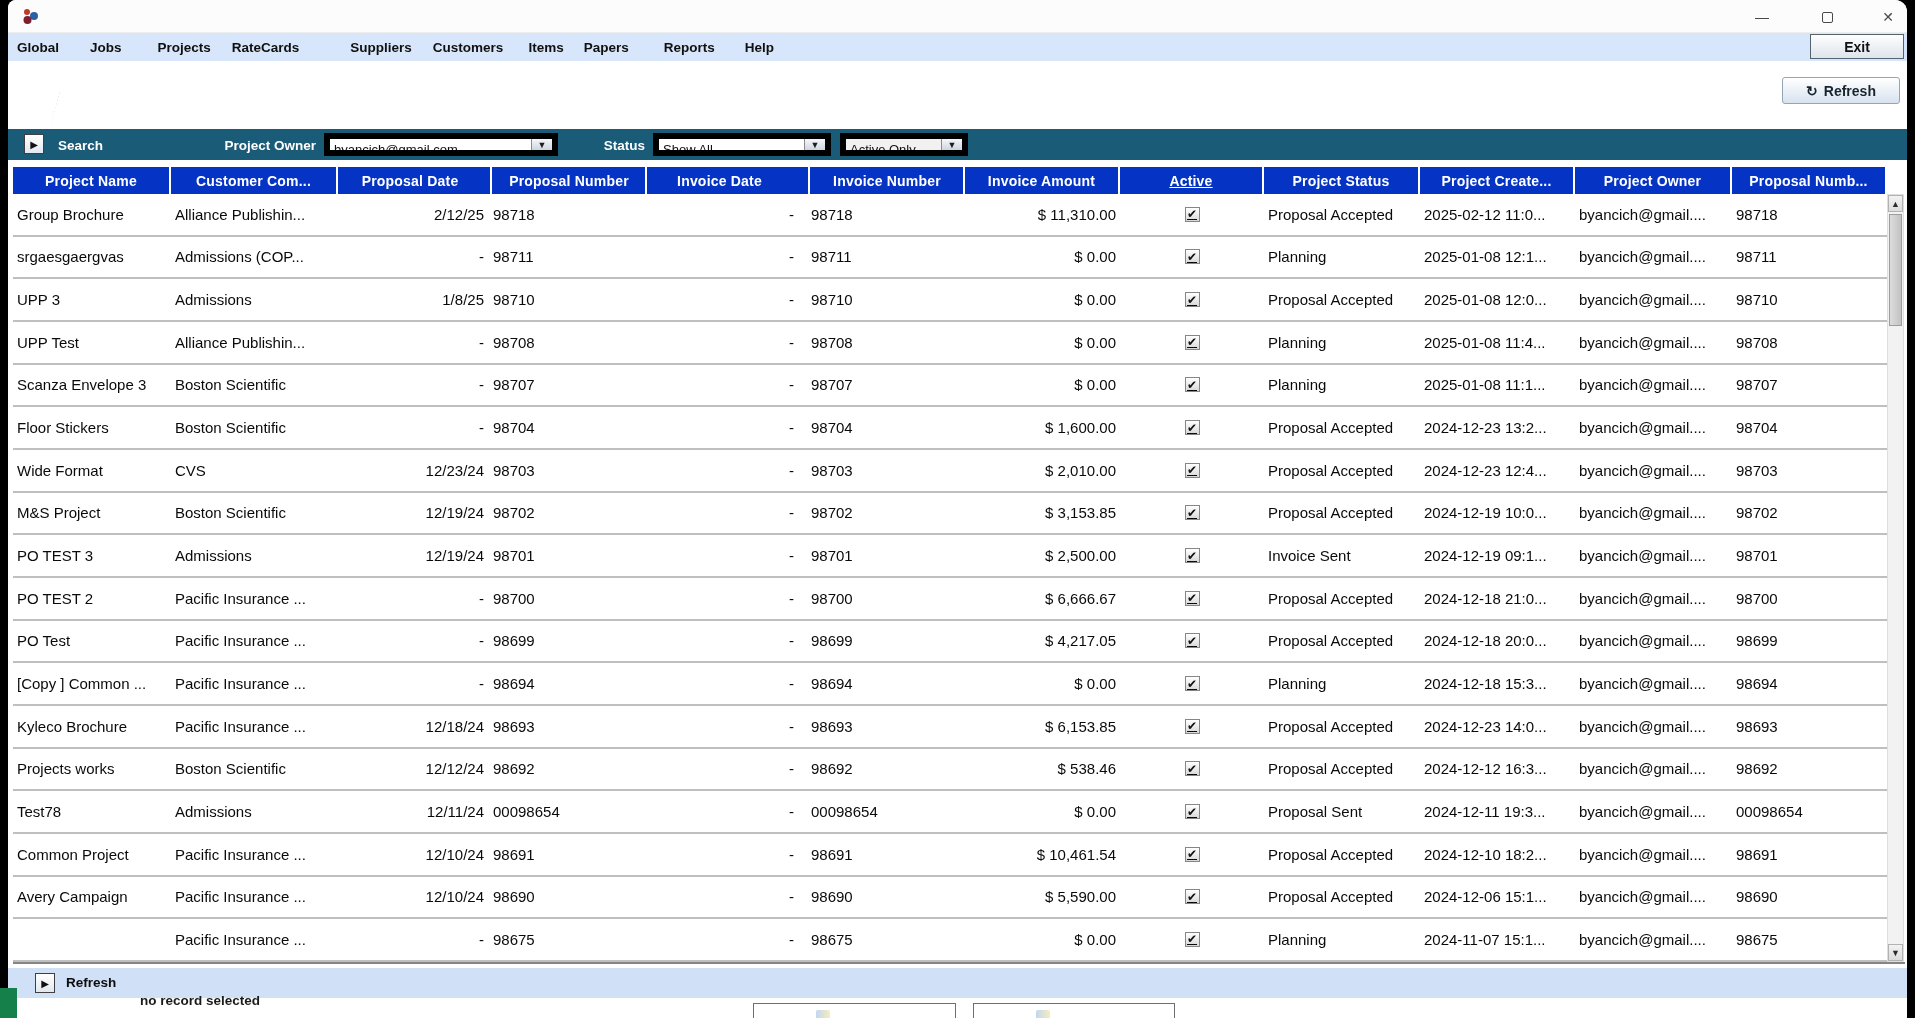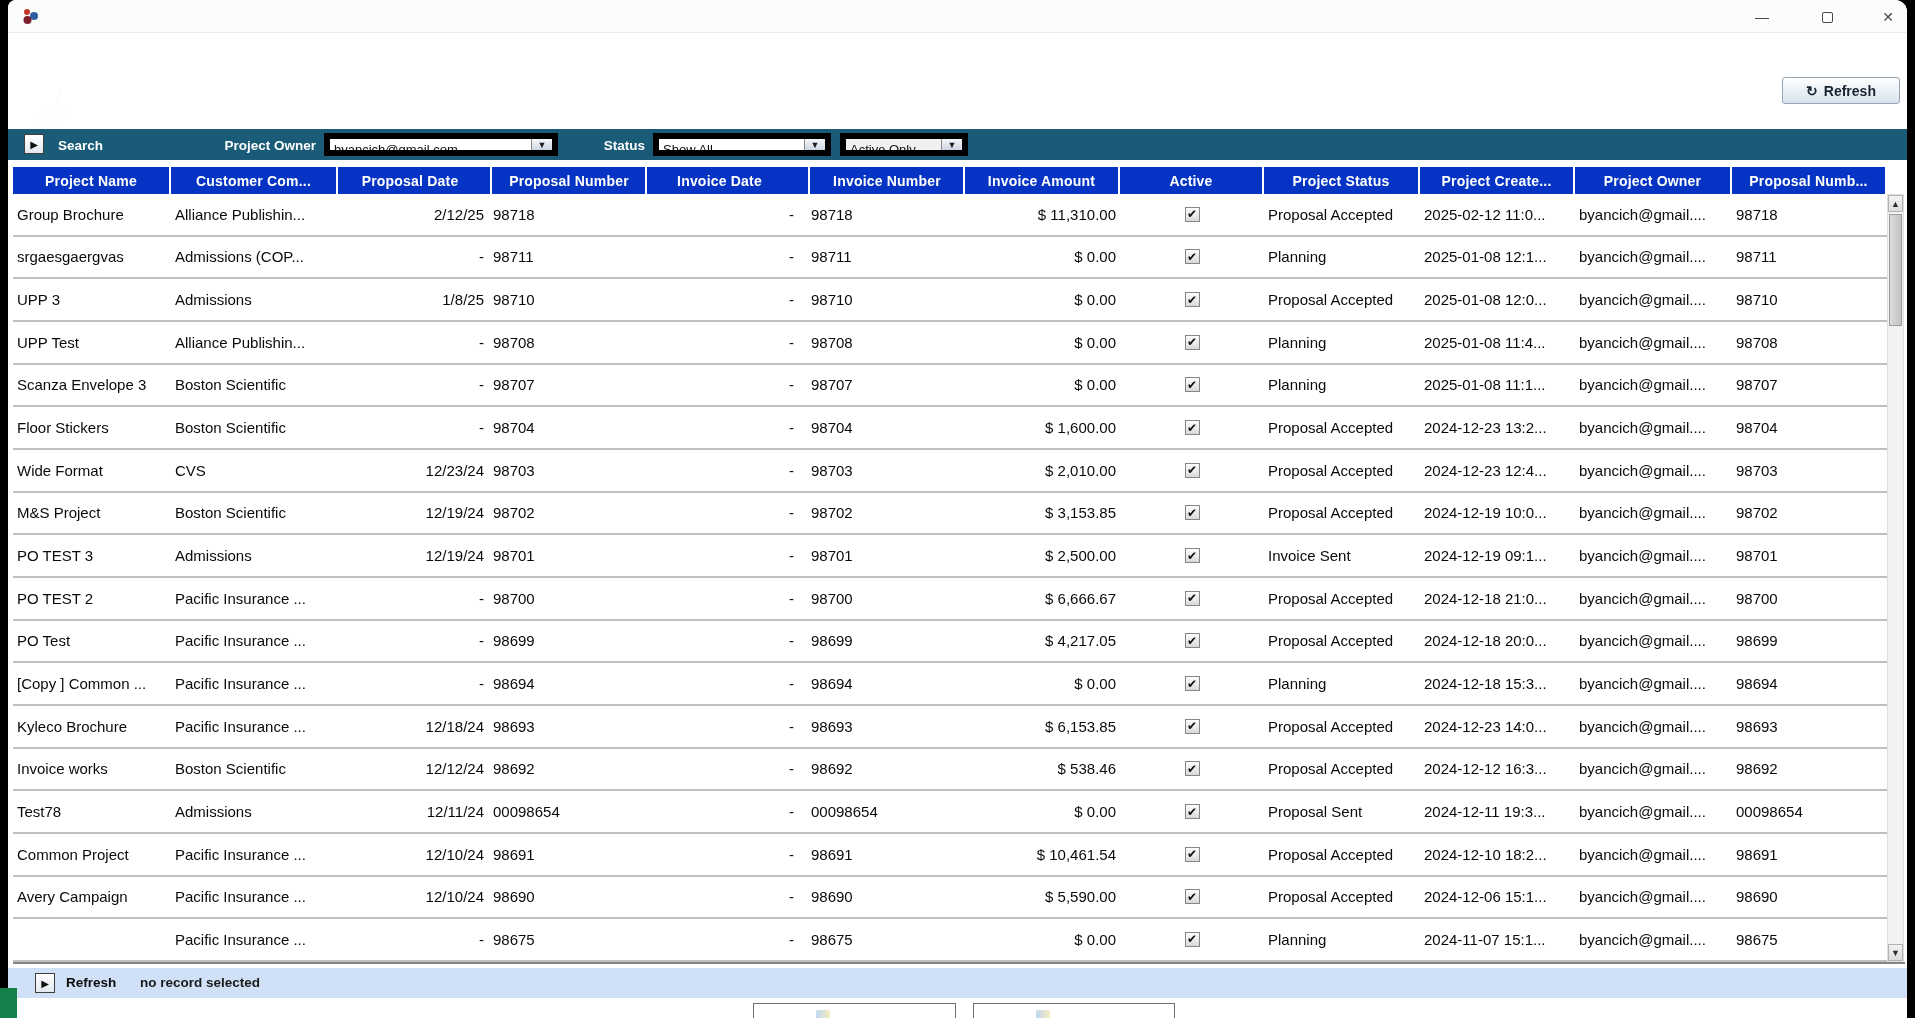--- a/index.html
+++ b/index.html
@@ -68,40 +68,40 @@
            display:flex; align-items:center; justify-content:center; border-right:2px solid #fff;
            border-top:1px solid #fff; white-space:nowrap; overflow:hidden; }
   .tbody { position:absolute; left:5px; top:194px; width:1874px; height:768px; overflow:hidden; background:#fff; }
   .trow { display:flex; height:42.666px; background:#fff; border-bottom:2px solid #bfbfbf; }
   .cell { display:flex; align-items:center; font-size:15px; color:#0a0a0a; white-space:nowrap; overflow:hidden; }
   .al { justify-content:flex-start; padding-left:4px; }
   .ar { justify-content:flex-end; padding-right:4px; }
   .ac { justify-content:center; }
   .c0{width:158px;} .c1{width:167px;} .c2{width:154px; padding-right:8px;} .c3{width:155px; padding-left:1px;}
   .c4{width:163px; padding-right:16px;} .c5{width:155px; padding-left:1px;} .c6{width:155px;}
-  .c7{width:144px;} .c8{width:156px;} .c9{width:155px;} .c10{width:157px;} .c11{width:155px;}
+  .c7{width:144px;text-decoration:underline;} .c8{width:156px;} .c9{width:155px;} .c10{width:157px;} .c11{width:155px;}
   .cb { width:15px; height:15px; border:1px solid #868686; background:linear-gradient(#ffffff,#d8d8d8);
         display:flex; align-items:center; justify-content:center; font-size:12px; color:#111; }
 
   
   .vtrack { position:absolute; left:1879px; top:194px; width:17px; height:768px; background:#f2f2f2;
             border:1px solid #dedede; }
   .sbtn { position:absolute; left:1880px; width:15px; height:17px; background:linear-gradient(#f2f2f2,#dcdcdc);
           border:1px solid #b2b2b2; display:flex; align-items:center; justify-content:center;
           font-size:9px; color:#2b2b2b; }
   .sbtn.up { top:195px; } .sbtn.down { top:944px; }
   .vthumb { position:absolute; left:1881px; top:214px; width:13px; height:112px;
             background:linear-gradient(90deg,#dddddd,#c2c2c2); border:1px solid #9c9c9c; }
 
   .table-bottom-rule { position:absolute; left:5px; top:962px; width:1892px; height:2px; background:#858585; }
 
   
   .summary-bar { position:absolute; left:0; top:968px; right:0; height:30px; background:#cfe0f7; }
   .summary-label { position:absolute; left:58px; top:7px; font-weight:bold; font-size:13.5px; color:#0c0c0c; }
-  .summary-status { position:absolute; left:132px; top:7px; font-size:13.5px; font-weight:bold; color:#1b1b1b; }
+  .summary-status { position:absolute; left:132px; top:25px; font-size:13.5px; font-weight:bold; color:#1b1b1b; }
 
   
   .bottom-btn { position:absolute; top:1003px; height:22px; background:#fff; border:1px solid #6f6f6f; }
   .bottom-btn.b1 { left:745px; width:203px; } .bottom-btn.b2 { left:965px; width:202px; }
   .btn-icon-hint { position:absolute; left:62px; top:6px; width:14px; height:10px; opacity:.35;
                    background:linear-gradient(90deg,#4a90d9,#e8c84a); border-radius:2px; }
 
   .corner-green { position:fixed; left:0; top:988px; width:17px; height:30px; background:#15804a; }
 </style>
 </head>
@@ -115,20 +115,35 @@
       <circle cx="12" cy="8" r="4" fill="#2e5fa3"></circle>
       <circle cx="5.5" cy="12" r="4" fill="#7e1f2e"></circle>
     </svg>
     <div class="win-ctl ctl-min">—</div>
     <div class="win-ctl ctl-max">
         <span class="box"></span>
       </div>
     <div class="win-ctl ctl-close">✕</div>
   </div>
 
+  <div class="menubar">
+    <div style="display:flex; align-items:center;">
+        <div class="menu-item">Global</div>
+        <div class="menu-item">Jobs</div>
+        <div class="menu-item">Projects</div>
+        <div class="menu-item">RateCards</div>
+        <div class="menu-item">Suppliers</div>
+        <div class="menu-item">Customers</div>
+        <div class="menu-item">Items</div>
+        <div class="menu-item">Papers</div>
+        <div class="menu-item">Reports</div>
+        <div class="menu-item">Help</div>
+      </div>
+    <button class="exit-btn">Exit</button>
+  </div>
 
   <div class="refresh-btn">
     <span class="refresh-glyph">↻</span>
     <span>Refresh</span>
   </div>
 
   <div class="tabs">
       <div class="tab">
         <div class="tab-inner">
           <span class="tab-label">Home</span>
@@ -400,21 +415,21 @@
         <div class="cell c6 ar">$ 6,153.85</div>
         <div class="cell c7 ac">
           <span class="cb">✔</span>
         </div>
         <div class="cell c8 al">Proposal Accepted</div>
         <div class="cell c9 al">2024-12-23 14:0...</div>
         <div class="cell c10 al">byancich@gmail....</div>
         <div class="cell c11 al">98693</div>
       </div>
       <div class="trow">
-        <div class="cell c0 al">Invoice works</div>
+        <div class="cell c0 al">Projects works</div>
         <div class="cell c1 al">Boston Scientific</div>
         <div class="cell c2 ar">12/12/24</div>
         <div class="cell c3 al">98692</div>
         <div class="cell c4 ar">-</div>
         <div class="cell c5 al">98692</div>
         <div class="cell c6 ar">$ 538.46</div>
         <div class="cell c7 ac">
           <span class="cb">✔</span>
         </div>
         <div class="cell c8 al">Proposal Accepted</div>

